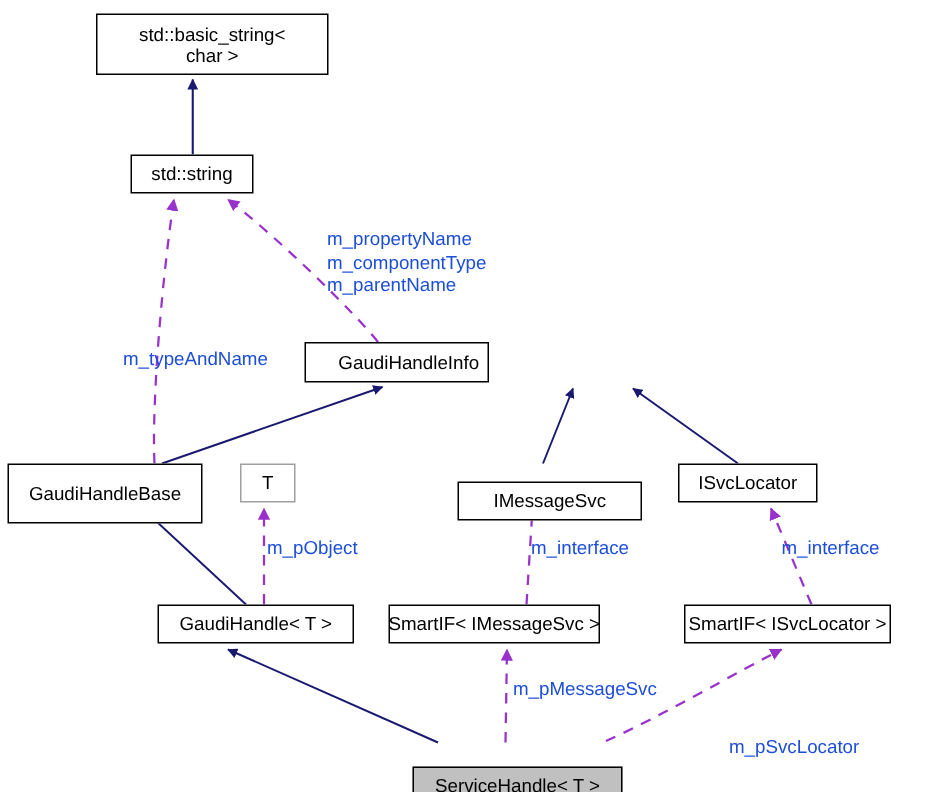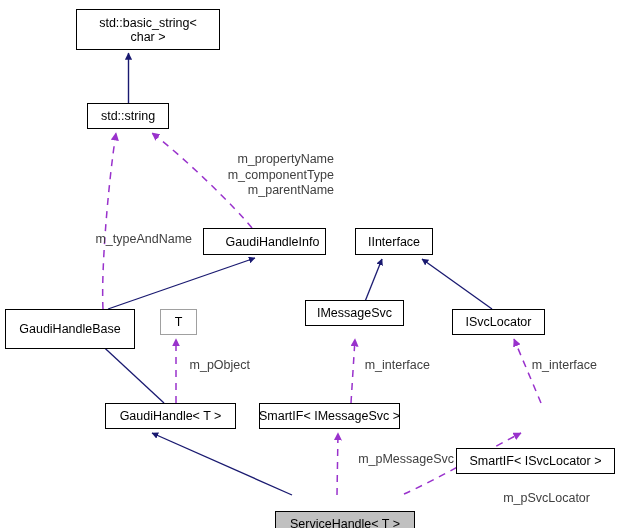--- a/index.html
+++ b/index.html
@@ -39,25 +39,25 @@
   }
   .node.template-param {
     border-color: #a0a0a0;
   }
   .node.current {
     background: #c0c0c0;
     border-color: #000000;
   }
   .edge-label {
     position: absolute;
-    color: #404040;
+    color: #1d4ed8;
     font-size: 12.5px;
     line-height: 15.5px;
     white-space: pre;
-    text-align: right;
+    text-align: left;
   }
 </style>
 </head>
 <body>
 
 <div id="diagram-root">
 
   <svg class="edge-layer" viewBox="0 0 625 528" xmlns="http://www.w3.org/2000/svg">
     <defs>
       <marker id="arrow-inherit" viewBox="0 0 10 10" refX="9.2" refY="5" markerWidth="5.2" markerHeight="5.2" orient="auto-start-reverse">
@@ -81,42 +81,41 @@
       <path d="M103,309 C101,270 108,185 116,133" fill="none" stroke="#9932cc" stroke-width="1.5" stroke-dasharray="7,6" marker-end="url(#arrow-usage)"></path>
       <path d="M252,228 C236,208 185,158 152,133" fill="none" stroke="#9932cc" stroke-width="1.5" stroke-dasharray="7,6" marker-end="url(#arrow-usage)"></path>
       <path d="M176,403 L176,339" fill="none" stroke="#9932cc" stroke-width="1.5" stroke-dasharray="7,6" marker-end="url(#arrow-usage)"></path>
       <path d="M351,403 L355,339" fill="none" stroke="#9932cc" stroke-width="1.5" stroke-dasharray="7,6" marker-end="url(#arrow-usage)"></path>
       <path d="M541,403 L514,339" fill="none" stroke="#9932cc" stroke-width="1.5" stroke-dasharray="7,6" marker-end="url(#arrow-usage)"></path>
       <path d="M337,495 L338,433" fill="none" stroke="#9932cc" stroke-width="1.5" stroke-dasharray="7,6" marker-end="url(#arrow-usage)"></path>
       <path d="M404,494 C440,478 495,446 521,433" fill="none" stroke="#9932cc" stroke-width="1.5" stroke-dasharray="7,6" marker-end="url(#arrow-usage)"></path>
     </g>
   </svg>
 
-  <div class="node" style="left:76px; top:9px; width:144px; height:41px;">std::basic_string&lt;
+  <div class="node" style="left:64px; top:9px; width:155px; height:41px;">std::basic_string&lt;
 char &gt;</div>
 
   <div class="node" style="left:87px; top:103px; width:82px; height:26px;">std::string</div>
 
   <div class="node" style="left:203px; top:228px; width:123px; height:27px;padding-left:16px;">GaudiHandleInfo</div>
 
-  <div class="node" style="left:355px; top:228px; width:78px; height:27px;">IInterface</div>
 
   <div class="node" style="left:5px; top:309px; width:130px; height:40px;">GaudiHandleBase</div>
 
   <div class="node template-param" style="left:160px; top:309px; width:37px; height:26px;">T</div>
 
-  <div class="node" style="left:305px; top:300px; width:99px; height:26px;">IMessageSvc</div>
+  <div class="node" style="left:305px; top:321px; width:123px; height:26px;">IMessageSvc</div>
 
   <div class="node" style="left:452px; top:309px; width:93px; height:26px;">ISvcLocator</div>
 
   <div class="node" style="left:105px; top:403px; width:131px; height:26px;">GaudiHandle&lt; T &gt;</div>
 
   <div class="node" style="left:259px; top:403px; width:141px; height:26px;">SmartIF&lt; IMessageSvc &gt;</div>
 
-  <div class="node" style="left:456px; top:403px; width:159px; height:26px;margin-top:45px;">SmartIF&lt; ISvcLocator &gt;</div>
+  <div class="node" style="left:456px; top:403px; width:138px; height:26px;">SmartIF&lt; ISvcLocator &gt;</div>
 
   <div class="node current" style="left:275px; top:495px; width:140px; height:26px;margin-top:16px;">ServiceHandle&lt; T &gt;</div>
 
   <div class="edge-label" style="left:218px; top:152px; width:116px;">m_propertyName
 m_componentType
 m_parentName</div>
 
   <div class="edge-label" style="left:82px; top:232px; width:110px;">m_typeAndName</div>
 
   <div class="edge-label" style="left:178px; top:358px; width:72px;">m_pObject</div>

